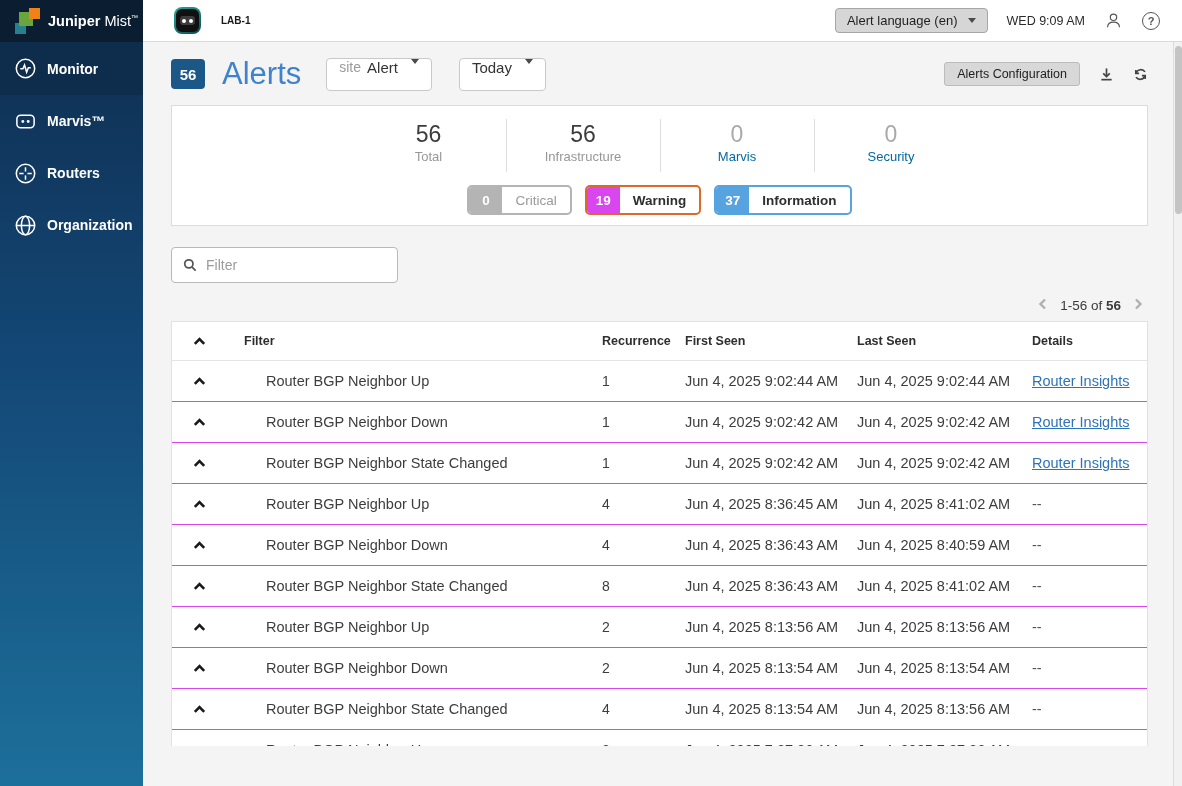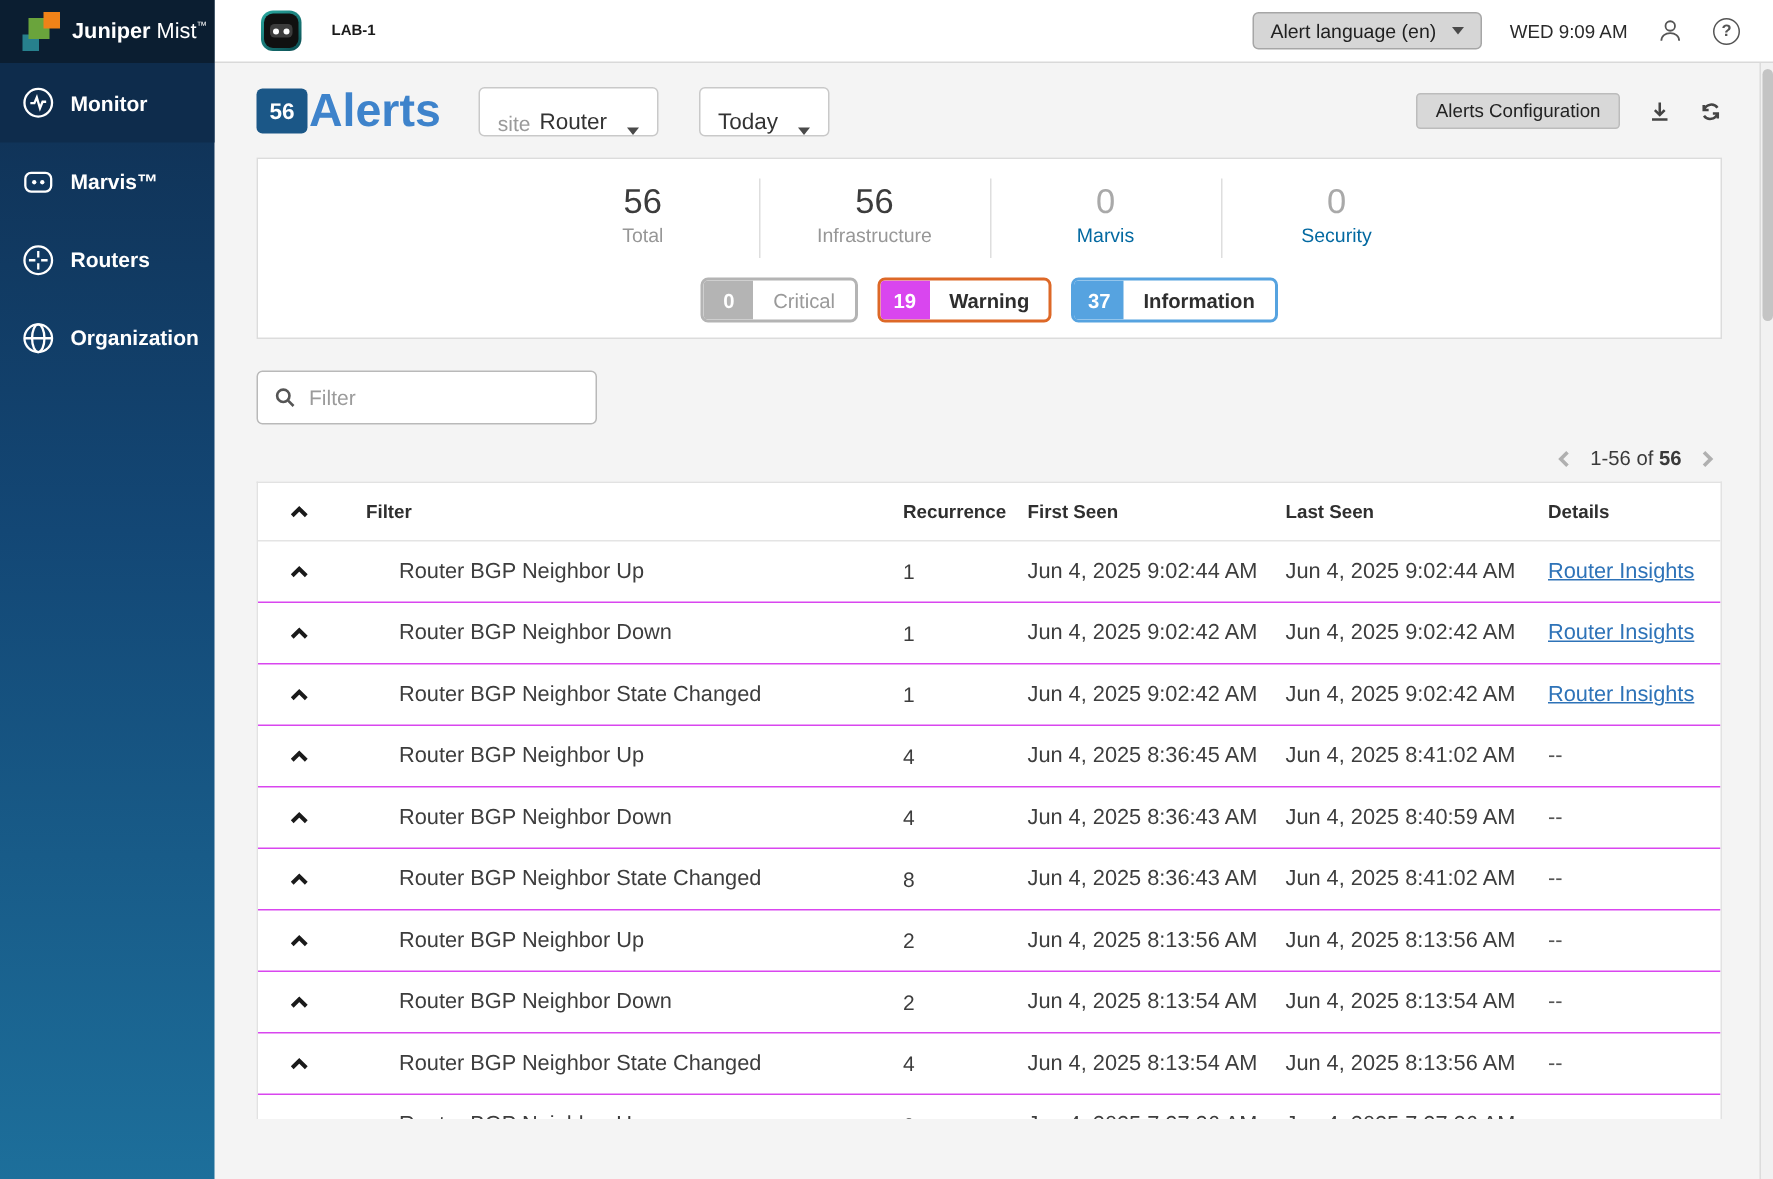--- a/index.html
+++ b/index.html
@@ -46,23 +46,23 @@
   .help-q { width:18px; height:18px; border:1.5px solid #555; border-radius:50%; color:#555;
             font-size:11px; font-weight:700; display:flex; align-items:center; justify-content:center; }
 
   
   .content { position:fixed; left:143px; top:42px; width:1039px; height:744px; background:#f4f4f4; }
 
   .alerts-header { display:flex; align-items:center; margin:14px 34px 0 28px; }
   .count-badge { min-width:34px; height:30px; background:#1b5787; color:#fff; font-size:15px;
                  font-weight:700; border-radius:4px; display:flex; align-items:center;
                  justify-content:center; padding:0 6px; }
-  .page-title { font-size:31px; font-weight:700; color:#3e83cb; margin-left:1px; }
+  .page-title { font-size:31px; font-weight:400; color:#3e83cb; margin-left:17px; }
   .select-box { background:#fff; border:1px solid #c9c9c9; border-radius:4px; height:33px;
-                display:flex; align-items:flex-end; padding:0 12px; cursor:pointer; }
+                display:flex; align-items:flex-start; padding:0 12px; cursor:pointer; }
   .site-select { margin-left:25px; }
   .date-select { margin-left:27px; }
   .select-prefix { color:#9a9a9a; font-size:14px; }
   .select-value { color:#333; font-size:15px; margin-left:6px; }
   .select-box .caret-down { margin-left:13px; }
   .hspacer { flex:1; }
   .config-btn { background:#d8d8d8; border:1px solid #bcbcbc; border-radius:3px; height:24px;
                 padding:0 12px; font-size:12.5px; color:#222; display:flex; align-items:center; cursor:pointer; }
   .tool-icon { margin-left:19px; cursor:pointer; }
   .tool-icon svg { width:15px; height:15px; stroke:#444; fill:none; stroke-width:1.8; display:block; }
@@ -88,21 +88,21 @@
   
   .filter-box { margin:21px 0 0 28px; width:227px; height:36px; background:#fff;
                 border:1px solid #b9b9b9; border-radius:4px; display:flex; align-items:center;
                 padding:0 11px; gap:9px; }
   .filter-box svg { width:14px; height:14px; stroke:#555; fill:none; stroke-width:2; flex:none; }
   .filter-box input { border:none; outline:none; font-size:14px; color:#333; width:100%;
                       font-family:"Liberation Sans", sans-serif; background:transparent; }
   .filter-box input::placeholder { color:#9b9b9b; }
 
   
-  .pagination { display:flex; justify-content:flex-end; align-items:center; gap:11px;
+  .pagination { display:flex; justify-content:flex-end; align-items:flex-start; gap:11px;
                 margin:15px 38px 0 0; font-size:13.5px; color:#3a3a3a; }
   .page-chev svg { width:12px; height:12px; stroke:#b0b0b0; fill:none; stroke-width:2.4; display:block; cursor:pointer; }
   .page-total { font-weight:700; }
 
   
   .table-panel { margin:8px 34px 0 28px; background:#fff; border:1px solid #e2e2e2; border-bottom:none;
                  height:425px; overflow:hidden; }
   .tgrid { display:grid; grid-template-columns:54px 35px 336px 83px 172px 175px 1fr; align-items:center; }
   .thead { height:39px; border-bottom:1px solid #e4e4e4; font-weight:700; font-size:12.5px; color:#2f2f2f; }
   .thead .col-alert { grid-column:2 / 4; padding-left:18px; }
@@ -209,21 +209,21 @@
   </div>
 </header>
 
 <main class="content">
 
   <div class="alerts-header">
     <div class="count-badge">56</div>
     <h1 class="page-title">Alerts</h1>
     <div class="select-box site-select">
       <span class="select-prefix">site</span>
-      <span class="select-value">Router</span>
+      <span class="select-value">Alert</span>
       <i class="caret-down"></i>
     </div>
     <div class="select-box date-select">
       <span class="select-value" style="margin-left:0">Today</span>
       <i class="caret-down"></i>
     </div>
     <div class="hspacer"></div>
     <button class="config-btn">Alerts Configuration</button>
     <span class="tool-icon">
       <svg viewBox="0 0 16 16">

